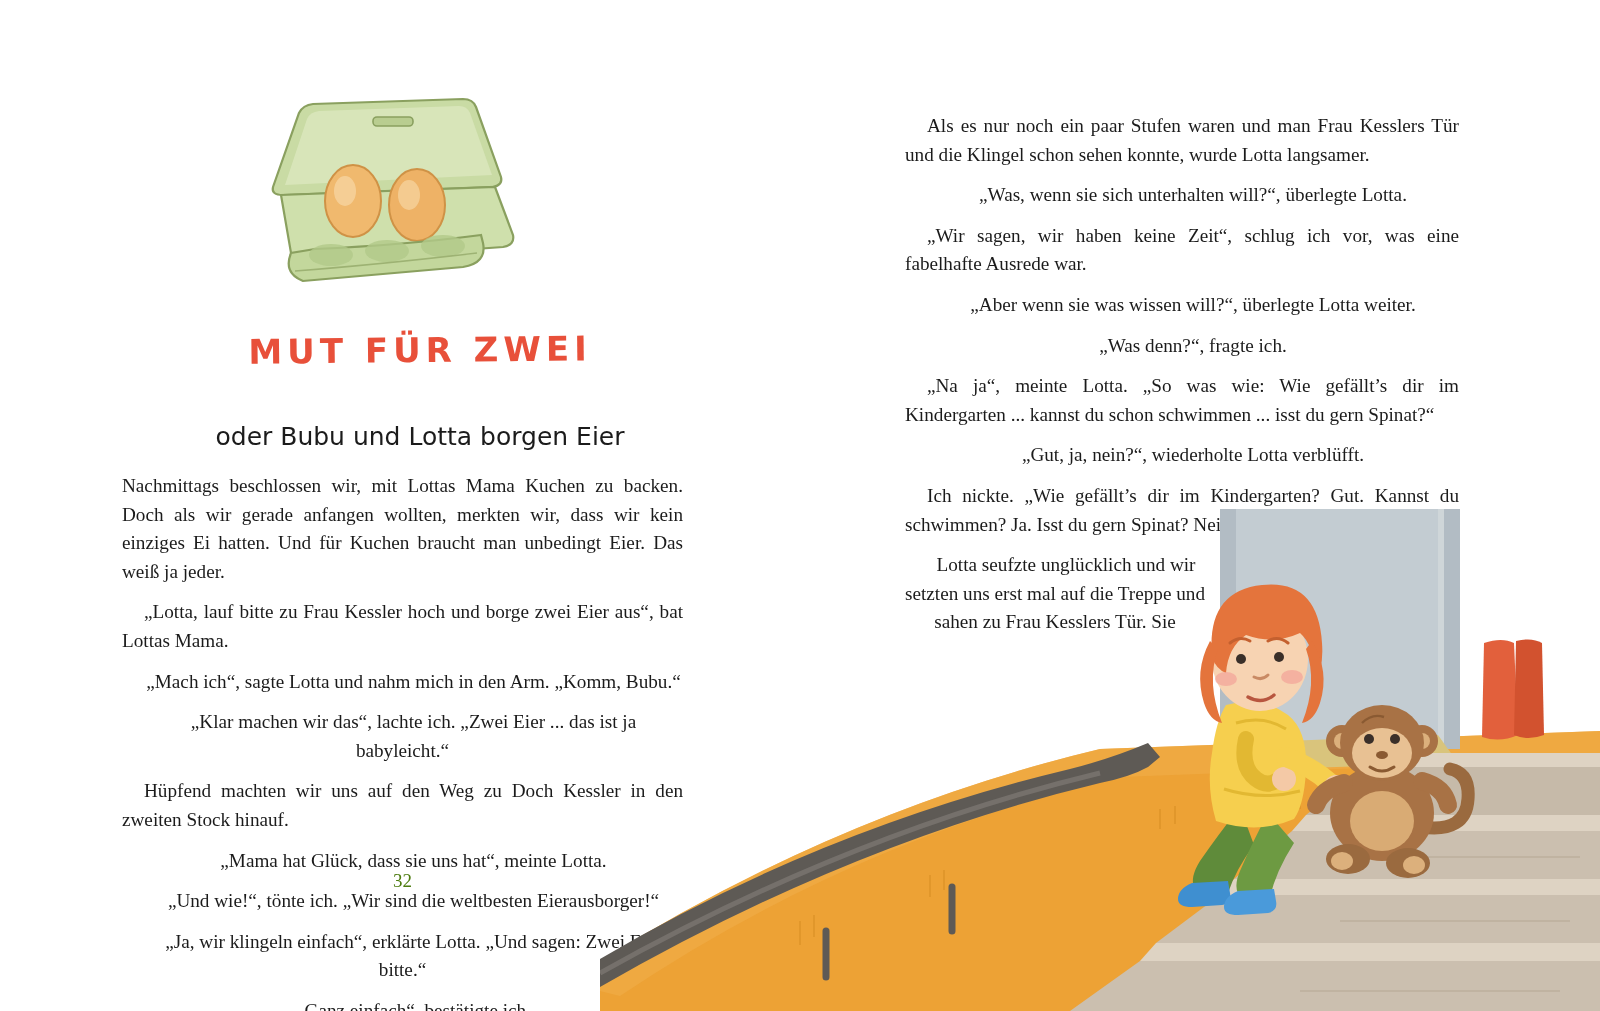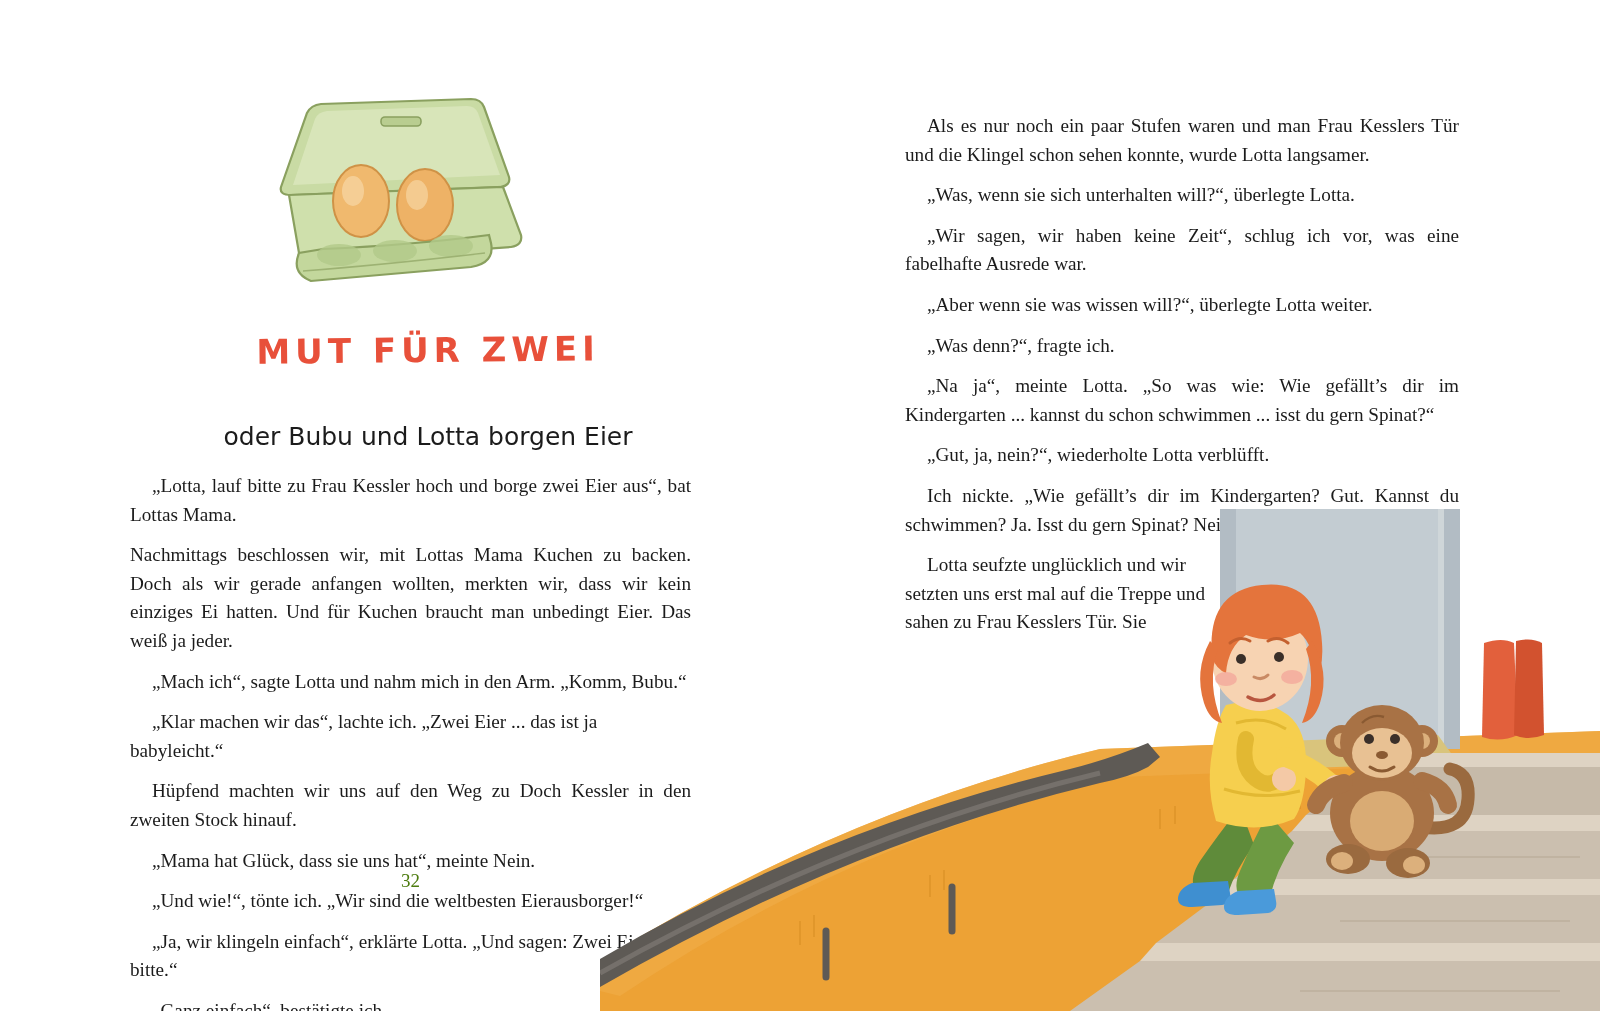--- a/index.html
+++ b/index.html
@@ -18,21 +18,21 @@
     position: relative;
     width: 1600px;
     height: 1011px;
     background: #ffffff;
     overflow: hidden;
   }
 
   
   .page-left {
     position: absolute;
-    left: 8px;
+    left: 0;
     top: 0;
     width: 800px;
     height: 1011px;
   }
   .egg-illustration {
     position: absolute;
     left: 255px;
     top: 95px;
     width: 290px;
     height: 200px;
@@ -81,21 +81,21 @@
     text-align: justify;
   }
   .para {
     margin: 12px;
     text-indent: 0;
   }
   .para.indent {
     text-indent: 22px;
   }
   .para.nojust {
-    text-align: left;
+    text-align: center;
   }
   .page-number {
     position: absolute;
     left: 110px;
     top: 870px;
     width: 585px;
     text-align: center;
     font-size: 19px;
     color: #4d7c0f;
   }
@@ -138,26 +138,26 @@
         <ellipse cx="188" cy="151" rx="22" ry="11" fill="#b2c98a" opacity="0.8"></ellipse>
         <path d="M40 176 Q120 170 222 158" fill="none" stroke="#9db273" stroke-width="1.6"></path>
       </svg>
     </div>
 
     <div class="chapter-title">MUT FÜR ZWEI</div>
 
     <div class="chapter-subtitle">oder Bubu und Lotta borgen Eier</div>
 
     <div class="body-left">
+      <p class="para">Nachmittags beschlossen wir, mit Lottas Mama Kuchen zu backen. Doch als wir gerade anfangen wollten, merkten wir, dass wir kein einziges Ei hatten. Und für Kuchen braucht man unbedingt Eier. Das weiß ja jeder.</p>
       <p class="para indent">„Lotta, lauf bitte zu Frau Kessler hoch und borge zwei Eier aus“, bat Lottas Mama.</p>
-      <p class="para">Nachmittags beschlossen wir, mit Lottas Mama Kuchen zu backen. Doch als wir gerade anfangen wollten, merkten wir, dass wir kein einziges Ei hatten. Und für Kuchen braucht man unbedingt Eier. Das weiß ja jeder.</p>
       <p class="para indent nojust">„Mach ich“, sagte Lotta und nahm mich in den Arm. „Komm, Bubu.“</p>
       <p class="para indent nojust">„Klar machen wir das“, lachte ich. „Zwei Eier ... das ist ja babyleicht.“</p>
       <p class="para indent">Hüpfend machten wir uns auf den Weg zu Doch Kessler in den zweiten Stock hinauf.</p>
-      <p class="para indent nojust">„Mama hat Glück, dass sie uns hat“, meinte Nein.</p>
+      <p class="para indent nojust">„Mama hat Glück, dass sie uns hat“, meinte Lotta.</p>
       <p class="para indent nojust">„Und wie!“, tönte ich. „Wir sind die weltbesten Eierausborger!“</p>
       <p class="para indent nojust">„Ja, wir klingeln einfach“, erklärte Lotta. „Und sagen: Zwei Eier bitte.“</p>
       <p class="para indent nojust">„Ganz einfach“, bestätigte ich.</p>
     </div>
 
     <div class="page-number">32</div>
   </div>
 
   <div class="page-right">
     <div class="body-right">

